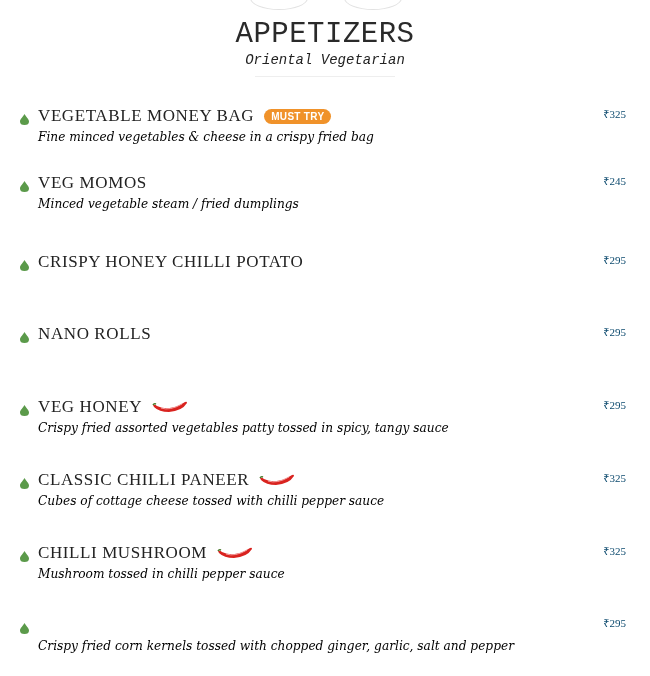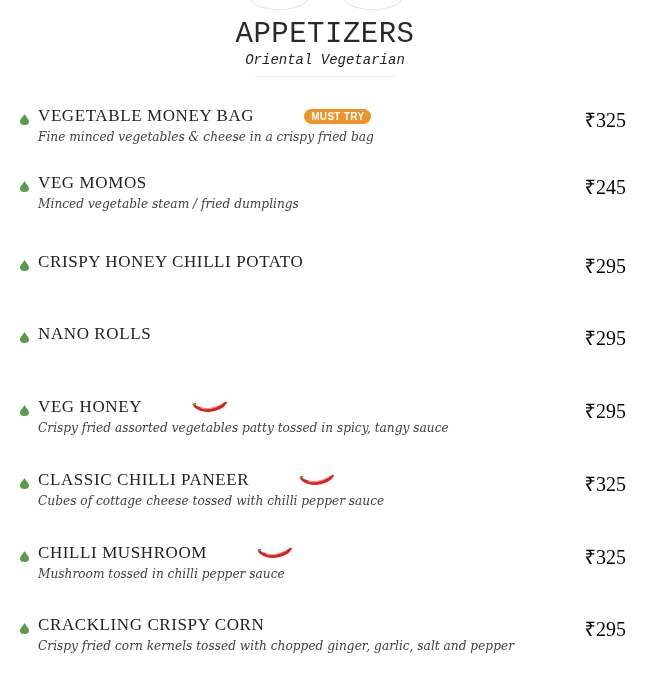--- a/index.html
+++ b/index.html
@@ -4,23 +4,23 @@
 <style>
   html, body { margin:0; padding:0; background:#fff; }
   body { width:650px; height:676px; position:relative; overflow:hidden; font-family:"DejaVu Serif", serif; color:#222; }
   .ornament { position:absolute; top:-14px; left:50%; transform:translateX(-50%); width:170px; height:24px; }
   .ornament span { position:absolute; top:0; width:56px; height:22px; border:1px solid #e2e2e2; border-radius:50%; }
   .title { position:absolute; top:18px; left:0; width:650px; text-align:center; font-family:Liberation Mono, monospace; font-size:29px; letter-spacing:0.5px; color:#2a2a2a; }
   .subtitle { position:absolute; top:52px; left:0; width:650px; text-align:center; font-family:Liberation Mono, monospace; font-style:italic; font-size:14px; color:#222; }
   .sub-rule { position:absolute; top:76px; left:255px; width:140px; height:1px; background:#eee; }
   .item { position:absolute; left:0; width:650px; height:50px; }
   .leaf { position:absolute; left:20px; top:8px; width:9px; height:11px; }
-  .name { position:absolute; left:38px; top:0; font-family:"Liberation Serif", serif; font-size:17px; letter-spacing:0.6px; color:#222; white-space:nowrap; display:flex; align-items:center;gap:40px; }
-  .desc { position:absolute; left:38px; top:24px; font-family:"DejaVu Serif", serif; font-style:italic; font-size:12.2px; color:#404040; white-space:nowrap; }
-  .price { position:absolute; right:24px; top:0; font-family:"Liberation Serif", serif; font-size:20px; color:#000000; }
+  .name { position:absolute; left:38px; top:0; font-family:"Liberation Serif", serif; font-size:17px; letter-spacing:0.6px; color:#222; white-space:nowrap; display:flex; align-items:center; }
+  .desc { position:absolute; left:38px; top:24px; font-family:"DejaVu Serif", serif; font-style:italic; font-size:12.2px; color:#000000; white-space:nowrap; }
+  .price { position:absolute; right:24px; top:0; font-family:"Liberation Serif", serif; font-size:11px; color:#0c4a6e; }
   .badge { margin-left:10px; background:#f0922a; color:#fff; font-family:Liberation Sans, sans-serif; font-weight:bold; font-size:10px; padding:2px 7px; border-radius:8px; letter-spacing:0.3px; }
   .chilli { margin-left:10px; width:36px; height:14px; }
 </style>
 </head>
 <body>
 
 <div class="ornament">
   <span style="left:10px"></span>
     <span style="left:104px"></span>
 </div>
@@ -110,19 +110,16 @@
           <path d="M9 8 Q18 11 30 4" stroke="#f5a0a0" stroke-width="1" fill="none"></path>
         </svg>
       </div>
     <div class="desc">Mushroom tossed in chilli pepper sauce</div>
     <div class="price">₹325</div>
     </div>
     <div class="item" style="top: 615px;">
     <svg class="leaf" viewBox="0 0 9 11">
         <path d="M4.5 0 C6 3 9 5 9 7.5 A4.5 3.5 0 0 1 0 7.5 C0 5 3 3 4.5 0Z" fill="#5b9a4a"></path>
       </svg>
-    <div class="name">
-        <span>CRACKLING CRISPY CORN</span>
-      </div>
     <div class="desc">Crispy fried corn kernels tossed with chopped ginger, garlic, salt and pepper</div>
     <div class="price">₹295</div>
     </div>
   </div>
 
 </body></html>

